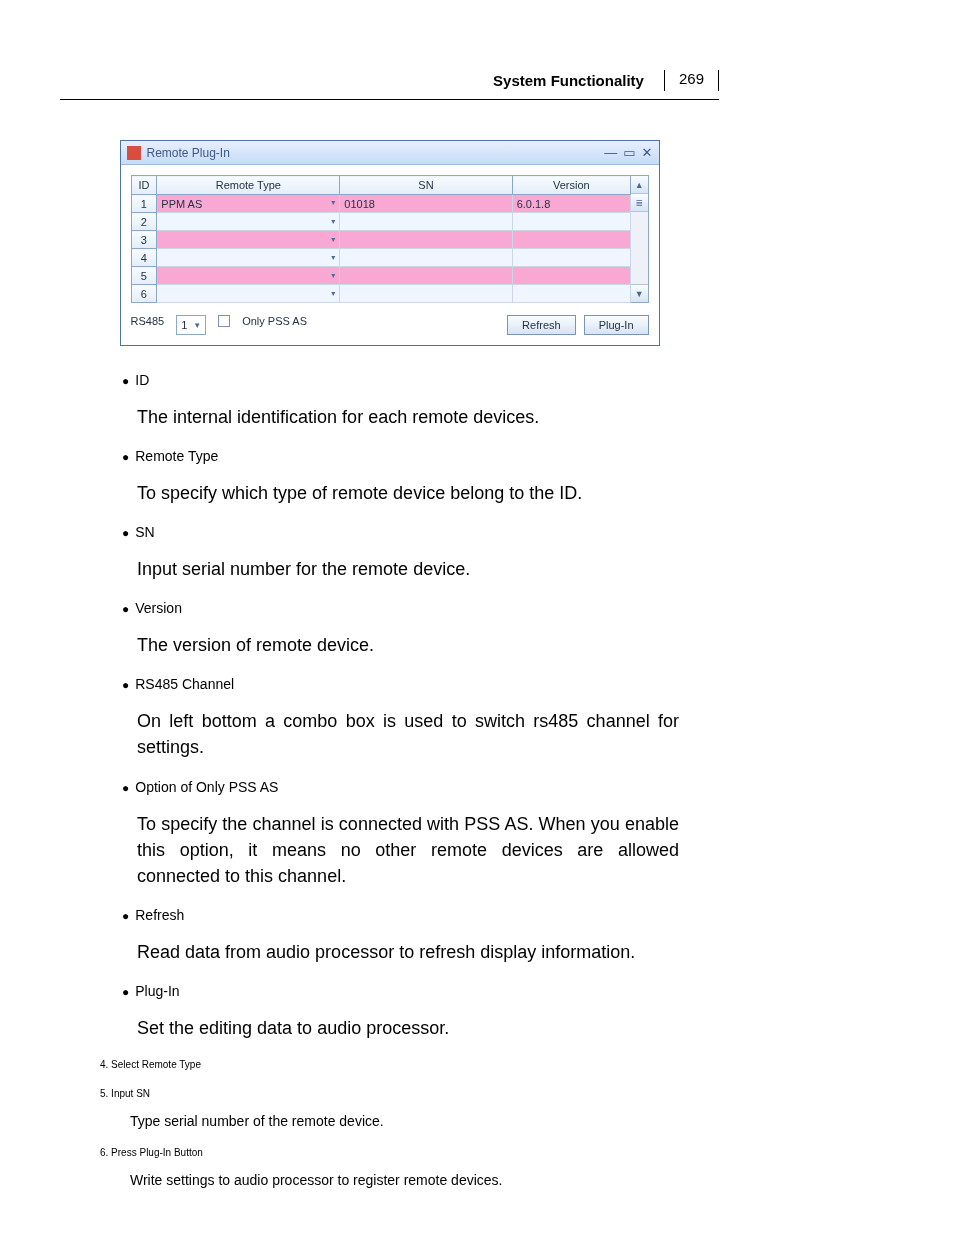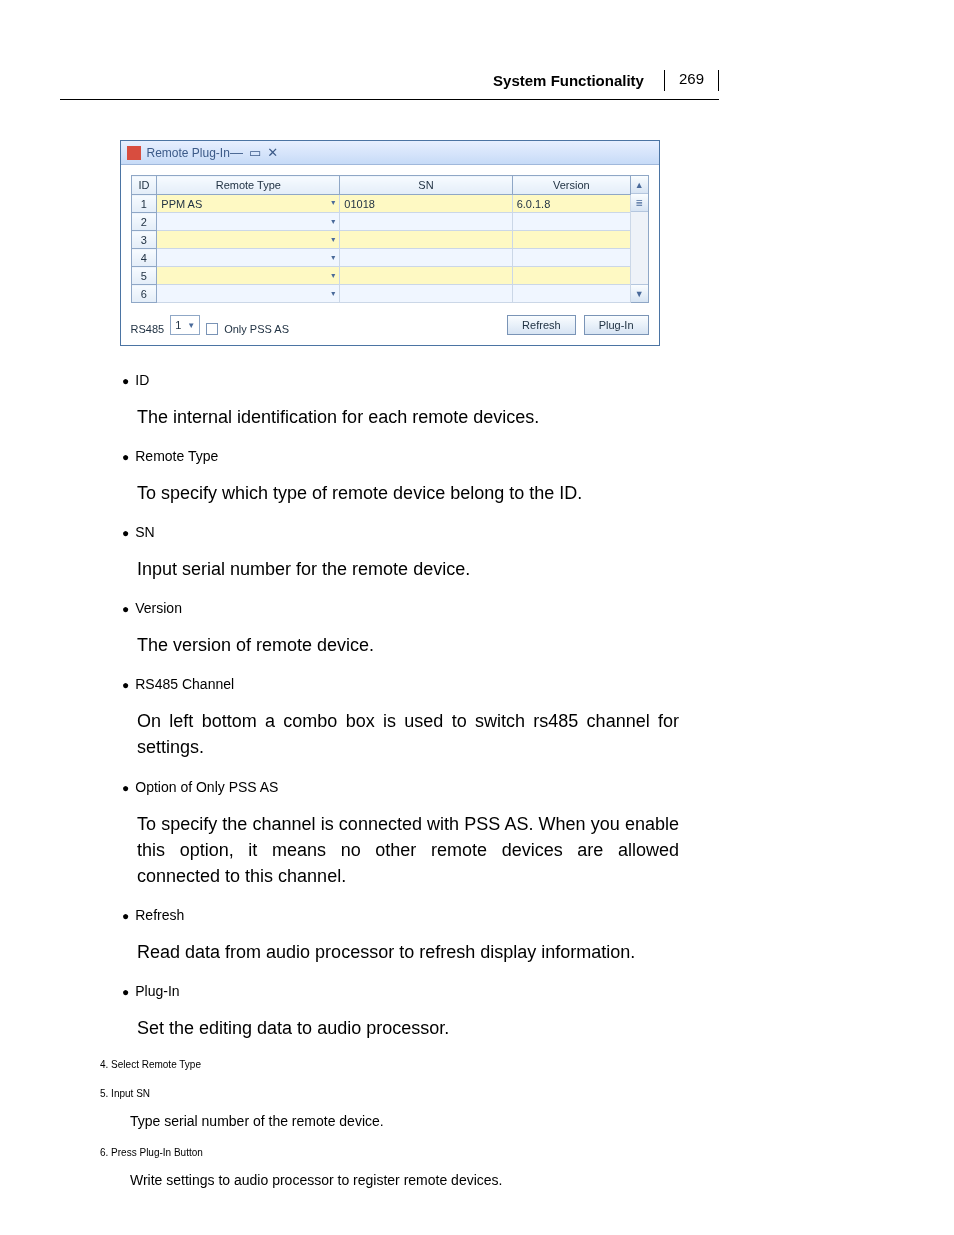--- a/index.html
+++ b/index.html
@@ -41,21 +41,21 @@
   .win {
     width: 540px;
     margin: 0 auto 26px auto;
     border: 1px solid #4b74a3;
     background: #fff;
     font-size: 12px;
   }
   .win-title {
     display: flex;
     align-items: center;
-    justify-content: flex-start;
+    justify-content: space-between;
     height: 24px;
     padding: 0 6px;
     background: linear-gradient(#e7efff, #c7dbf7);
     border-bottom: 1px solid #a0b8db;
     color: #3c5a88;
   }
   .win-title-left { display:flex; align-items:center; gap:6px; }
   .win-icon {
     width:14px; height:14px; background:#d84d3f;
     display:inline-block;
@@ -78,21 +78,21 @@
     padding:3px 4px;
     text-align:center;
   }
   .tbl td {
     border:1px solid #cbd7e7;
     padding:2px 4px;
     font-size:11px;
     color:#234;
     height:18px;
   }
-  .row-odd td { background:#fef9c3; }
+  .row-odd td { background:#f9a8d4; }
   .row-even td { background:#f0f6ff; }
   .td-id { width:24px; text-align:center; background:linear-gradient(#f7fbff,#e3edf8)!important; border:1px solid #8fa7c6!important; }
   .td-remote { width:170px; }
   .td-sn { width:160px; }
   .td-ver { width:110px; }
   .dd-arrow { float:right; font-size:8px; color:#4a6a9a; }
 
   .scroll-col {
     width:18px;
     border:1px solid #8fa7c6;
@@ -107,21 +107,21 @@
     border-bottom:1px solid #b4c6de;
     line-height:18px;
   }
   .scroll-btn.bot { border-bottom:none; border-top:1px solid #b4c6de; }
   .scroll-track { flex:1; }
 
   .win-footer {
     display:flex; align-items:center; justify-content:space-between;
     padding-top:12px;
   }
-  .footer-left { display:flex; align-items:flex-end; gap:6px; color:#234; font-size:11px; }
+  .footer-left { display:flex; align-items:flex-start; gap:12px; color:#234; font-size:11px; }
   .combo {
     display:inline-flex; align-items:center;
     border:1px solid #8fa7c6; background:#fff;
     height:20px; padding:0 4px; font-size:11px; color:#234;
   }
   .combo .dd-arrow { margin-left:6px; }
   .chk {
     width:12px; height:12px; border:1px solid #7a94b6; background:#fff;
     display:inline-block;
   }

